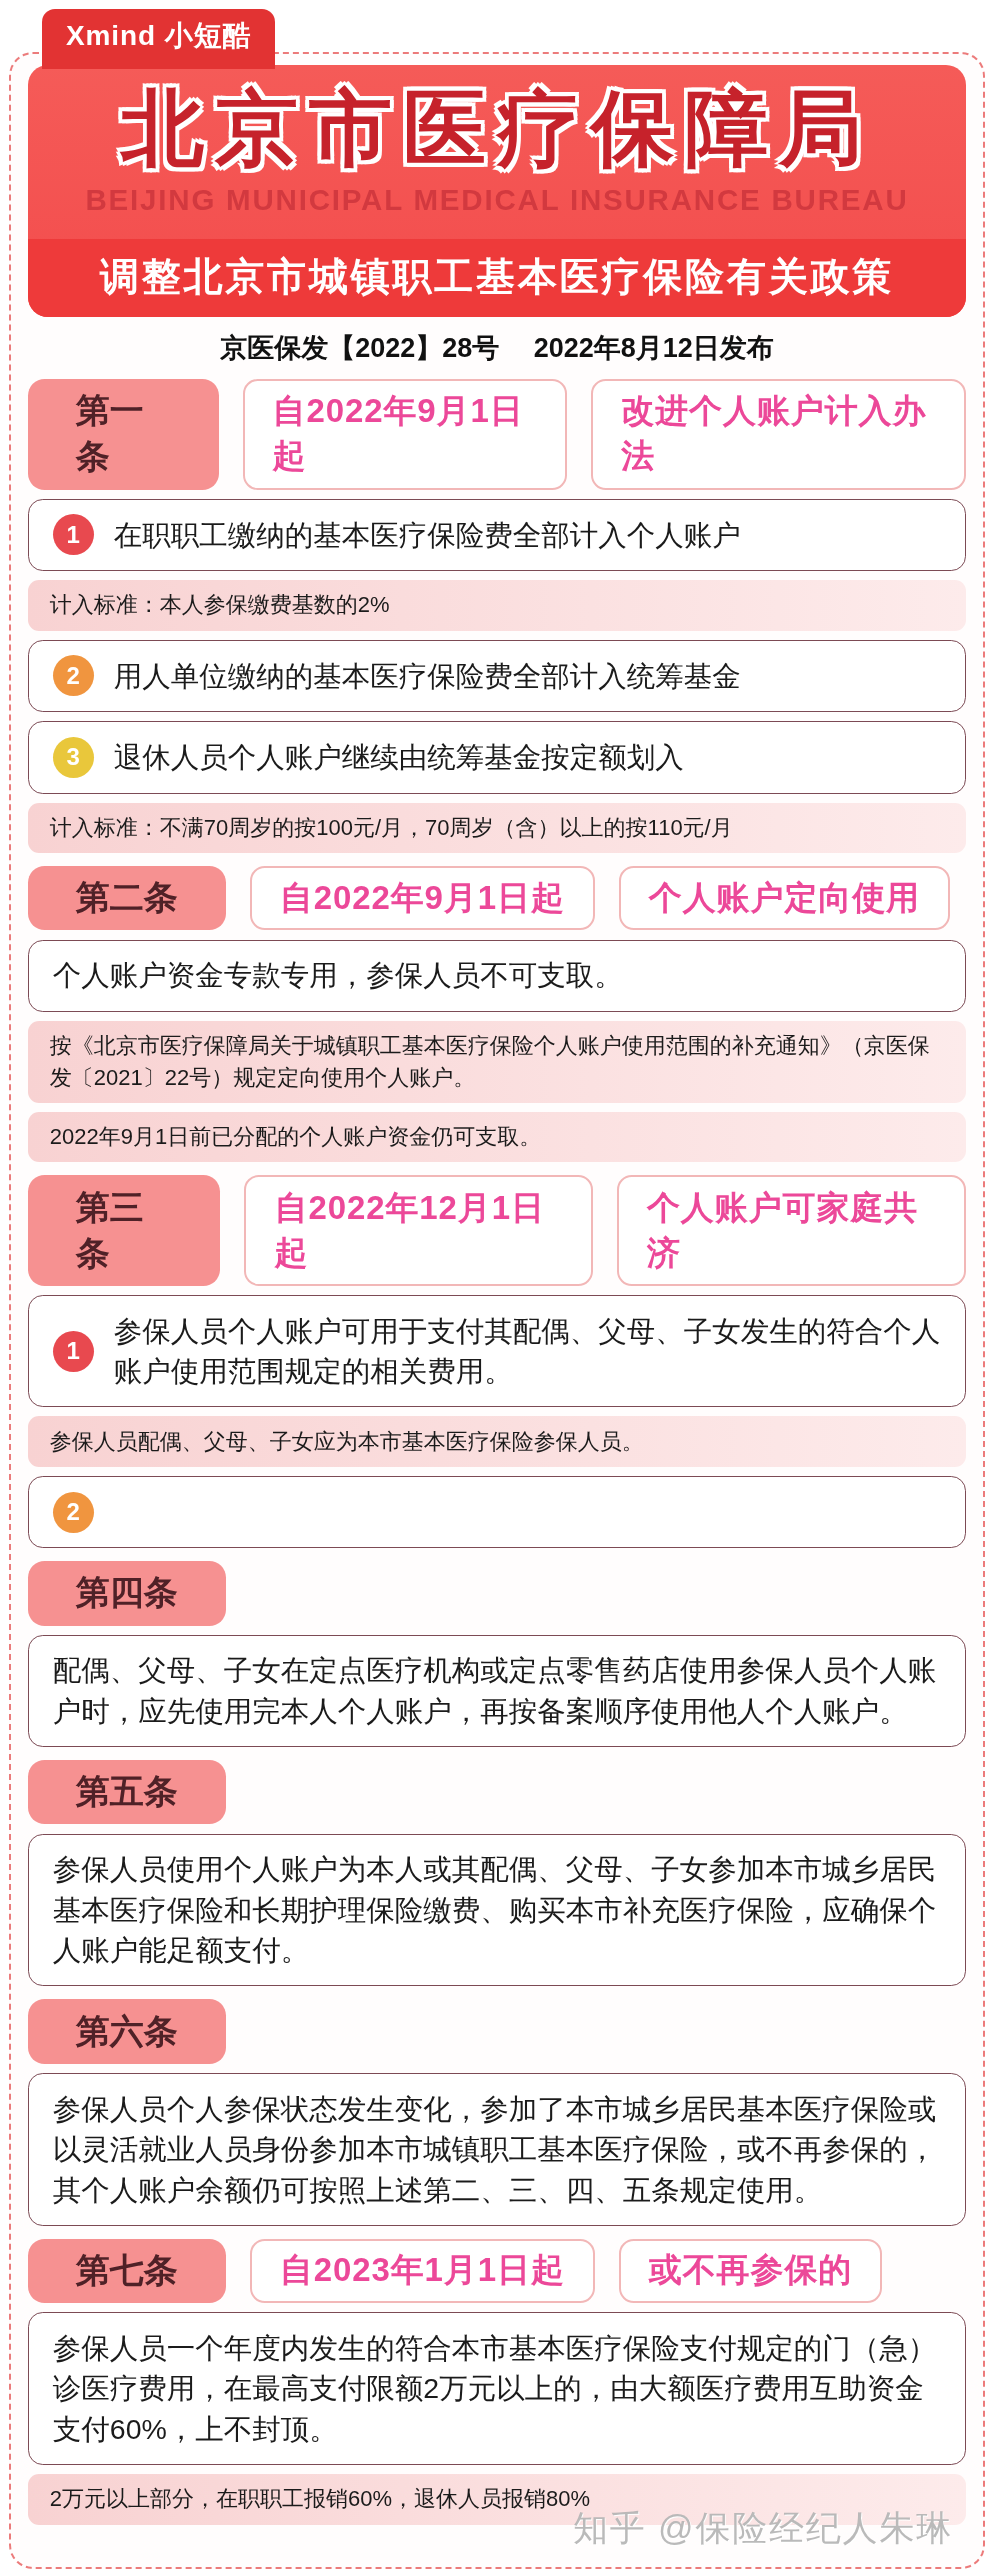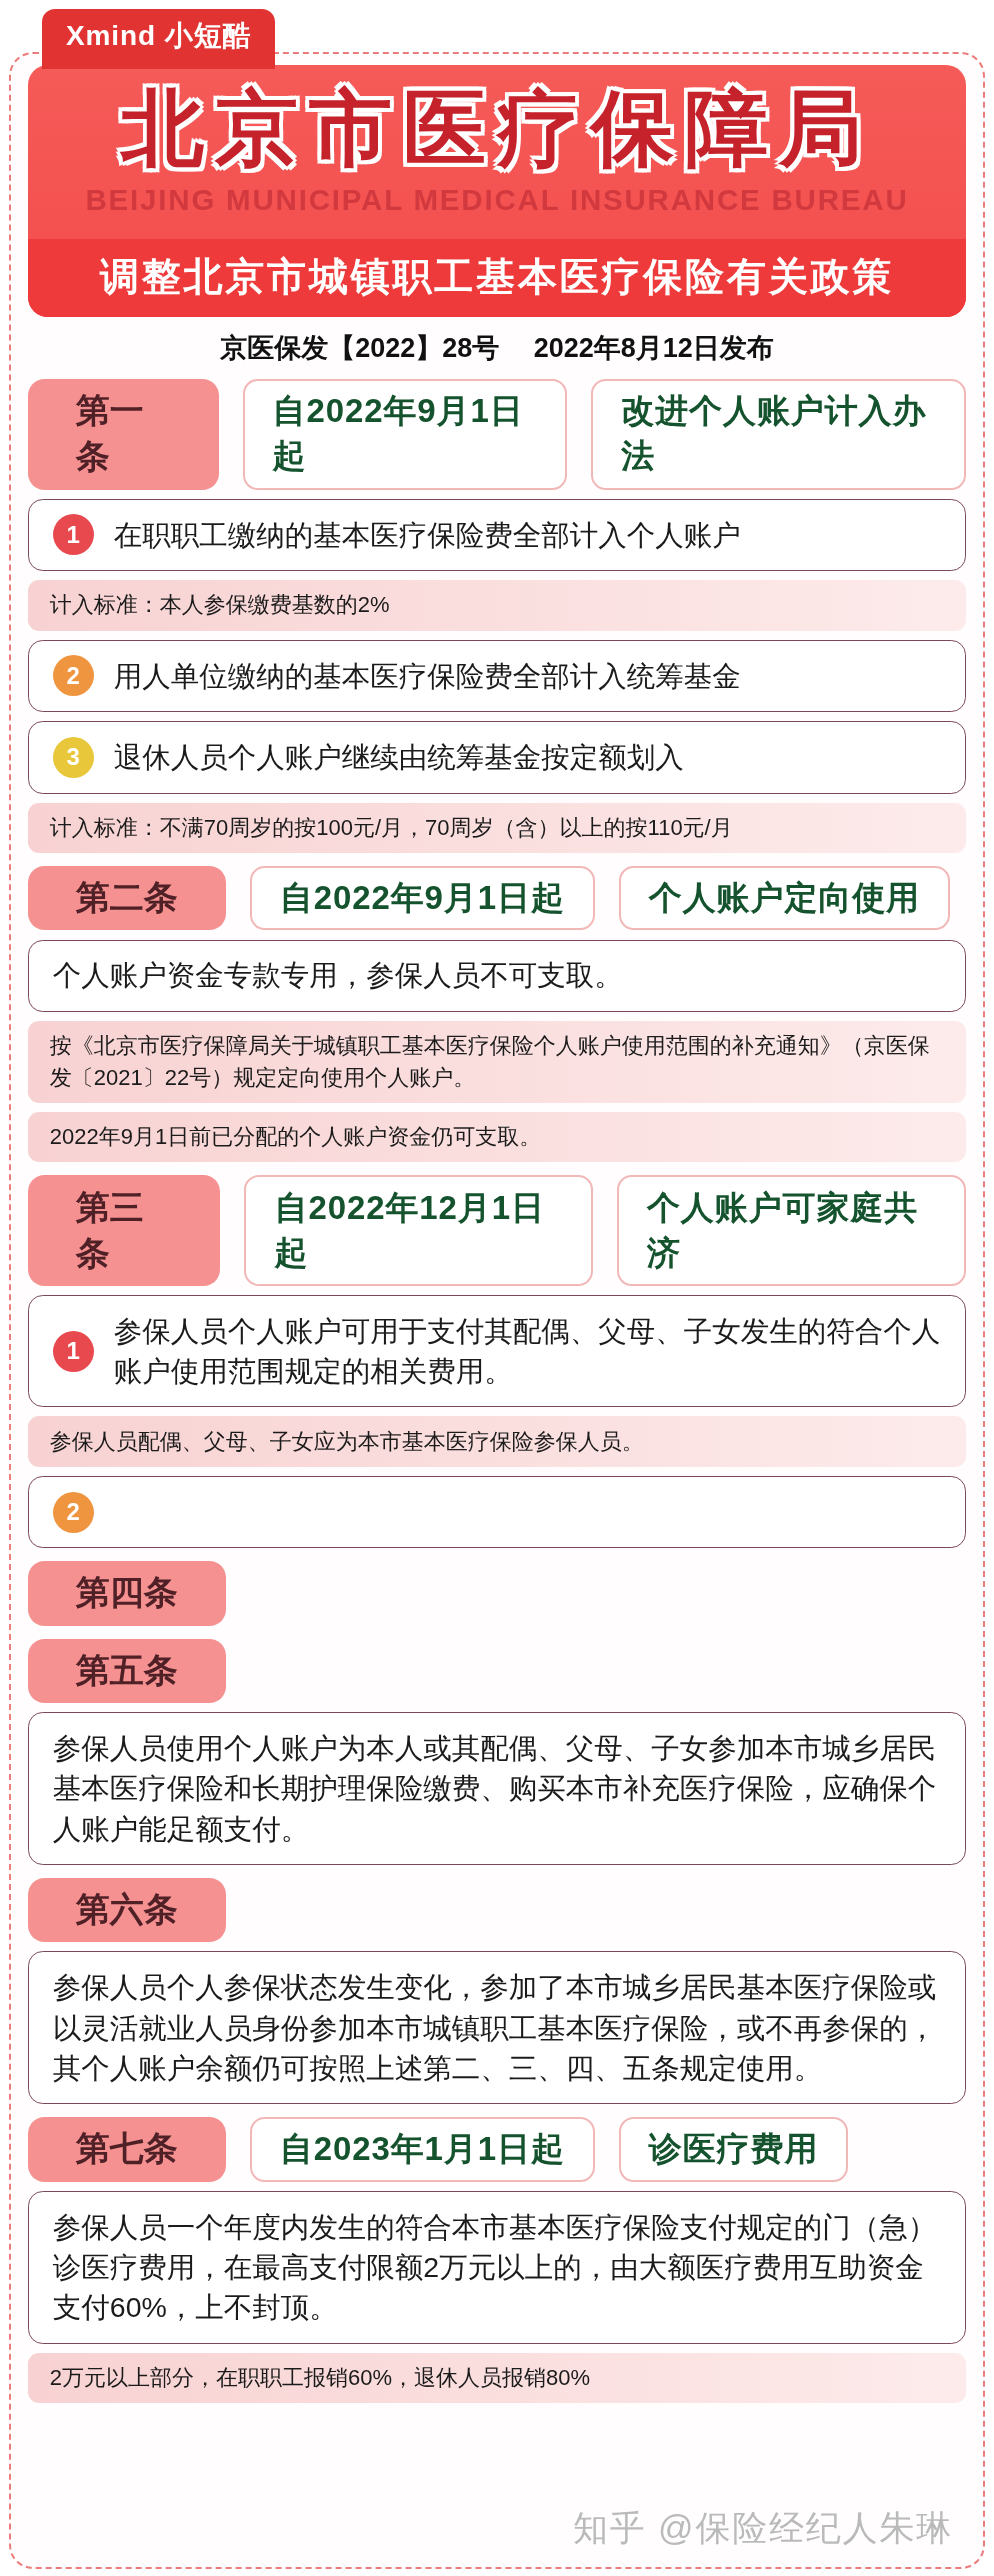--- a/index.html
+++ b/index.html
@@ -36,21 +36,21 @@
   }
   .doc-line {
     text-align:center; font-weight:bold; font-size:27px; color:#111; margin:13px 0 5.5px;
   }
   .section-row { display:flex; gap:24px; margin:13px 0 9.2px; align-items:stretch; }
   .pill {
     background:#f69191; color:#4f2127; font-size:34px; font-weight:bold;
     padding:9.2px 48px; border-radius:16.6px; display:flex; align-items:center;
   }
   .badge {
-    border:2.8px solid #f2b7b7; background:#fff; color:#14532d;
+    border:2.8px solid #f2b7b7; background:#fff; color:#ec4899;
     font-size:33px; font-weight:bold; padding:7.4px 28px; border-radius:14.7px;
     display:flex; align-items:center; letter-spacing:0.9px;
   }
   .card {
     display:flex; align-items:center; gap:20px;
     border:1.8px solid #7c4a54; background:#fff; border-radius:14.7px;
     padding:14.7px 24px; margin:9.2px 0; font-size:28.5px; color:#1b1b1b; line-height:1.42;
   }
   .bullet {
     width:41px; height:41px; border-radius:50%; color:#fff; font-size:24px; font-weight:bold;
@@ -126,39 +126,42 @@
     <span>参保人员个人账户可用于支付其配偶、父母、子女发生的符合个人账户使用范围规定的相关费用。</span>
   </div>
   <div class="strip">参保人员配偶、父母、子女应为本市基本医疗保险参保人员。</div>
   <div class="card">
     <span class="bullet orange">2</span>
   </div>
 
   <div class="section-row">
     <div class="pill">第四条</div>
   </div>
+  <div class="card">
+    <span>配偶、父母、子女在定点医疗机构或定点零售药店使用参保人员个人账户时，应先使用完本人个人账户，再按备案顺序使用他人个人账户。</span>
+  </div>
 
   <div class="section-row">
     <div class="pill">第五条</div>
   </div>
   <div class="card">
     <span>参保人员使用个人账户为本人或其配偶、父母、子女参加本市城乡居民基本医疗保险和长期护理保险缴费、购买本市补充医疗保险，应确保个人账户能足额支付。</span>
   </div>
 
   <div class="section-row">
     <div class="pill">第六条</div>
   </div>
   <div class="card">
     <span>参保人员个人参保状态发生变化，参加了本市城乡居民基本医疗保险或以灵活就业人员身份参加本市城镇职工基本医疗保险，或不再参保的，其个人账户余额仍可按照上述第二、三、四、五条规定使用。</span>
   </div>
 
   <div class="section-row">
     <div class="pill">第七条</div>
     <div class="badge">自2023年1月1日起</div>
-    <div class="badge">诊医疗费用</div>
+    <div class="badge">或不再参保的</div>
   </div>
   <div class="card">
     <span>参保人员一个年度内发生的符合本市基本医疗保险支付规定的门（急）诊医疗费用，在最高支付限额2万元以上的，由大额医疗费用互助资金支付60%，上不封顶。</span>
   </div>
   <div class="strip">2万元以上部分，在职职工报销60%，退休人员报销80%</div>
 
 </div>
 
 <div class="watermark">知乎 @保险经纪人朱琳</div>
 

